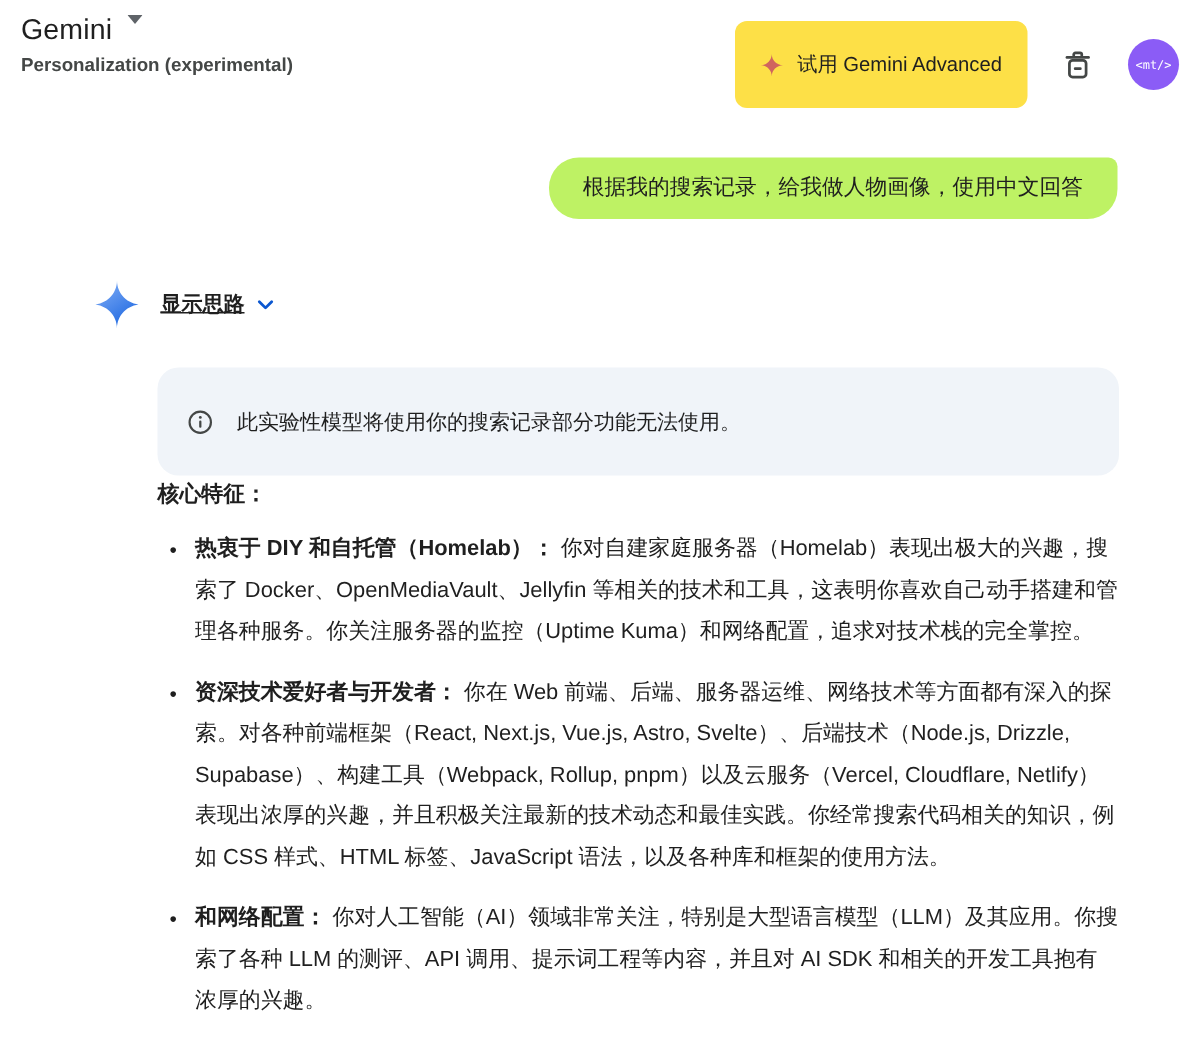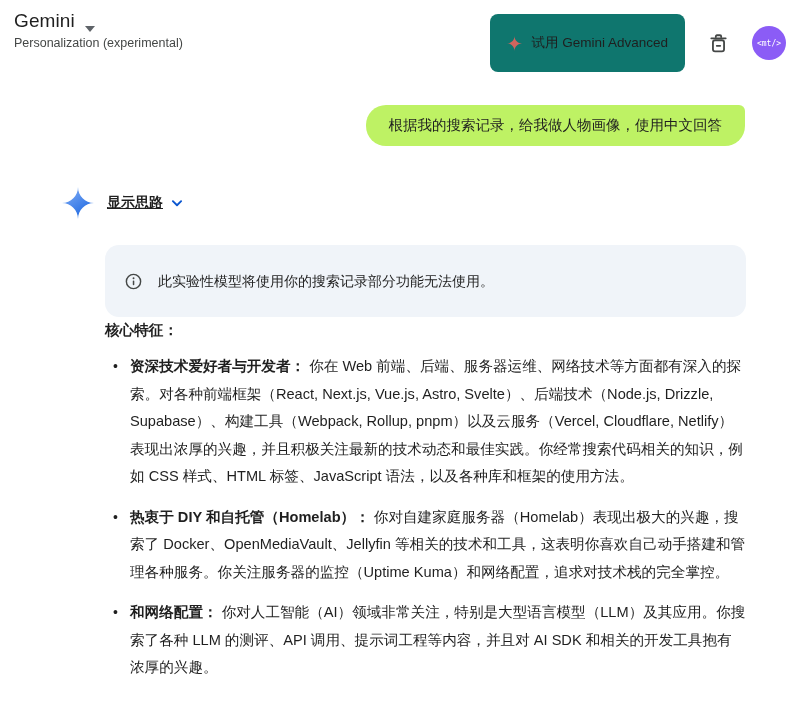--- a/index.html
+++ b/index.html
@@ -13,27 +13,27 @@
   }
 
   
   .topbar {
     display: flex;
     justify-content: space-between;
     align-items: flex-start;
     padding: 10px 12px 0 14px;
   }
   .brand { display: flex; flex-direction: column; }
-  .brand-row { display: flex; align-items: flex-end; gap: 10px; cursor: pointer; }
+  .brand-row { display: flex; align-items: flex-start; gap: 10px; cursor: pointer; }
   .brand-title { font-size: 19px; color: #1f1f1f; letter-spacing: 0.1px; }
-  .brand-sub { font-size: 12.5px; color: #444746; margin-top: 4px; }
+  .brand-sub { font-size: 12.5px; color: #444746; margin-top: 4px; font-weight: bold; }
   .topbar-right { display: flex; align-items: center; gap: 20px; padding-top: 4px; padding-right: 2px; }
   .advanced-btn {
     display: flex; align-items: center; gap: 9px;
-    background: #0f766e; border: none; border-radius: 8px;
+    background: #fde047; border: none; border-radius: 8px;
     padding: 20px 17px; font-size: 13.5px; color: #1f1f1f;
     font-family: inherit; cursor: pointer; white-space: nowrap;
   }
   .icon-btn { background: none; border: none; cursor: pointer; padding: 2px; display: flex; }
   .avatar {
     width: 34px; height: 34px; border-radius: 50%;
     background: #8b5cf6; color: #ffffff;
     display: flex; align-items: center; justify-content: center;
     font-family: "DejaVu Sans Mono", monospace; font-size: 8px;
     cursor: pointer; user-select: none;
@@ -155,26 +155,26 @@
         <circle cx="12.05" cy="7.9" r="1.2" fill="#444746"></circle>
       </svg>
     </span>
     <span>此实验性模型将使用你的搜索记录部分功能无法使用。</span>
   </div>
 
   <p class="section-heading">核心特征：</p>
 
   <ul class="traits">
     <li>
+      <b>热衷于 DIY 和自托管（Homelab）：</b>
+      <span>你对自建家庭服务器（Homelab）表现出极大的兴趣，搜索了 Docker、OpenMediaVault、Jellyfin 等相关的技术和工具，这表明你喜欢自己动手搭建和管理各种服务。你关注服务器的监控（Uptime Kuma）和网络配置，追求对技术栈的完全掌控。</span>
+    </li>
+    <li>
       <b>资深技术爱好者与开发者：</b>
       <span>你在 Web 前端、后端、服务器运维、网络技术等方面都有深入的探索。对各种前端框架（React, Next.js, Vue.js, Astro, Svelte）、后端技术（Node.js, Drizzle, Supabase）、构建工具（Webpack, Rollup, pnpm）以及云服务（Vercel, Cloudflare, Netlify）表现出浓厚的兴趣，并且积极关注最新的技术动态和最佳实践。你经常搜索代码相关的知识，例如 CSS 样式、HTML 标签、JavaScript 语法，以及各种库和框架的使用方法。</span>
-    </li>
-    <li>
-      <b>热衷于 DIY 和自托管（Homelab）：</b>
-      <span>你对自建家庭服务器（Homelab）表现出极大的兴趣，搜索了 Docker、OpenMediaVault、Jellyfin 等相关的技术和工具，这表明你喜欢自己动手搭建和管理各种服务。你关注服务器的监控（Uptime Kuma）和网络配置，追求对技术栈的完全掌控。</span>
     </li>
     <li>
       <b>和网络配置：</b>
       <span>你对人工智能（AI）领域非常关注，特别是大型语言模型（LLM）及其应用。你搜索了各种 LLM 的测评、API 调用、提示词工程等内容，并且对 AI SDK 和相关的开发工具抱有浓厚的兴趣。</span>
     </li>
 
   </ul>
 </div>
 
 </body></html>

